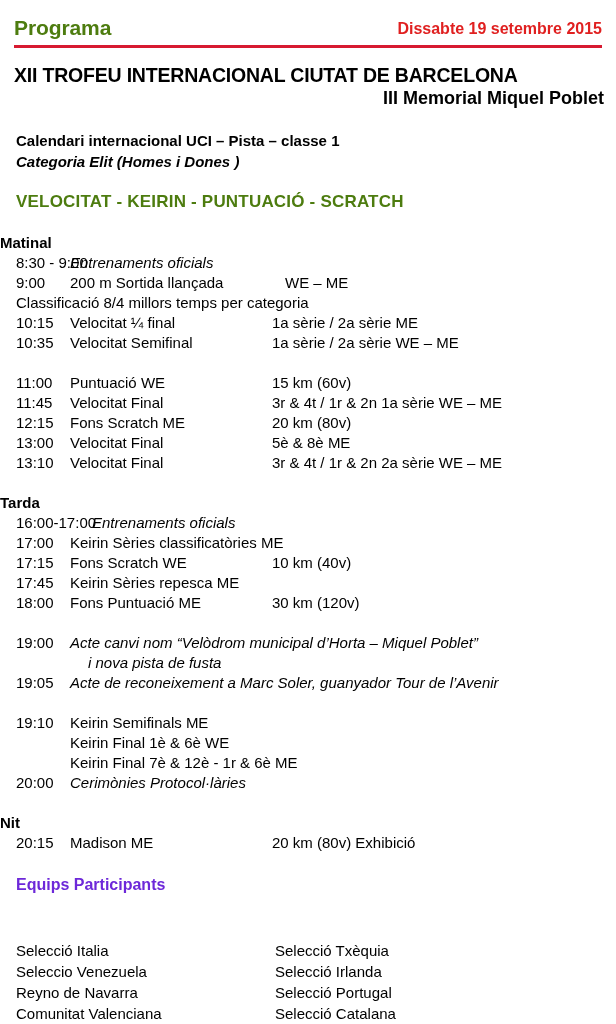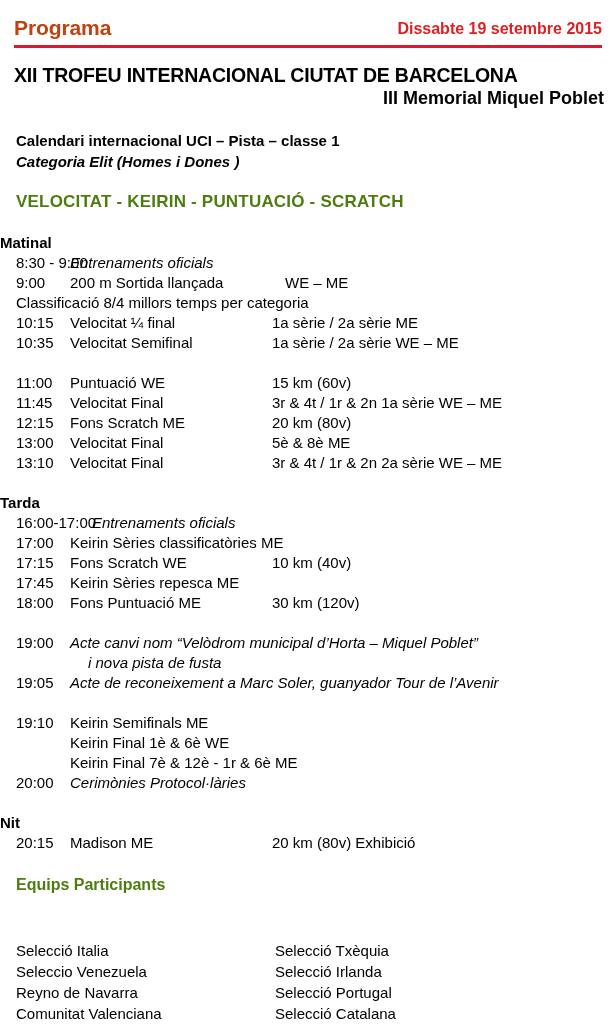--- a/index.html
+++ b/index.html
@@ -29,21 +29,21 @@
     top: 16px;
     width: 588px;
     height: 34px;
   }
   .header-title {
     position: absolute;
     left: 0;
     top: 0;
     font-size: 21px;
     font-weight: bold;
-    color: #c2410c;
+    color: #4d7c0f;
     letter-spacing: -0.1px;
     white-space: nowrap;
   }
   .header-date {
     position: absolute;
     right: 0;
     top: 4px;
     font-size: 16px;
     font-weight: bold;
     color: #E02020;
@@ -154,21 +154,21 @@
   .row .event.italic-text { font-style: italic; }
   .spacer { height: 20px; }
 
   
   .teams-head {
     position: absolute;
     left: 16px;
     top: 876px;
     font-size: 16px;
     font-weight: bold;
-    color: #4d7c0f;
+    color: #6d28d9;
     white-space: nowrap;
   }
   .teams {
     position: absolute;
     left: 0;
     top: 896px;
     width: 616px;
     margin-top: 44px;
   }
   .team-row {

